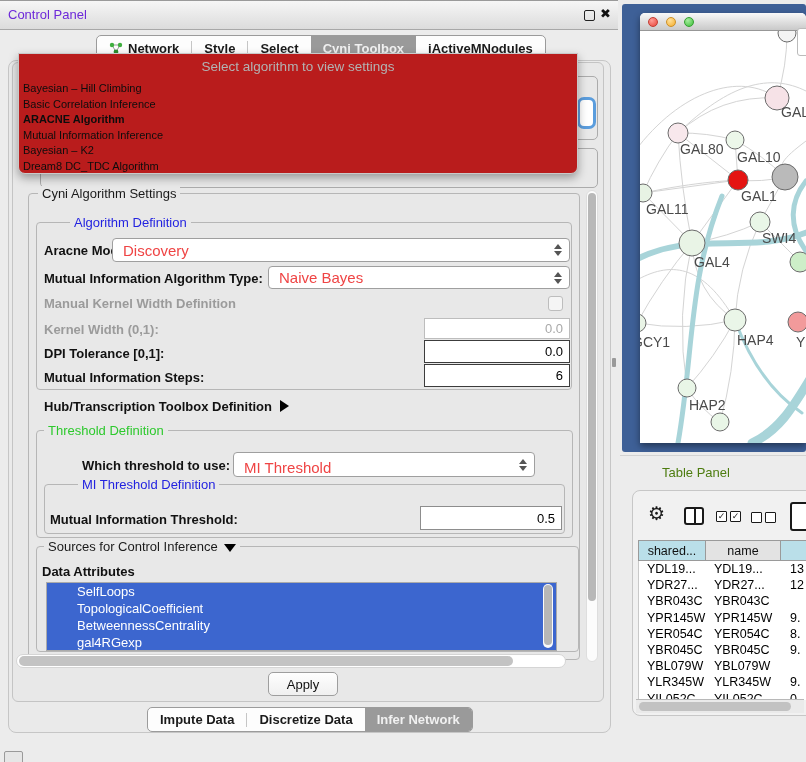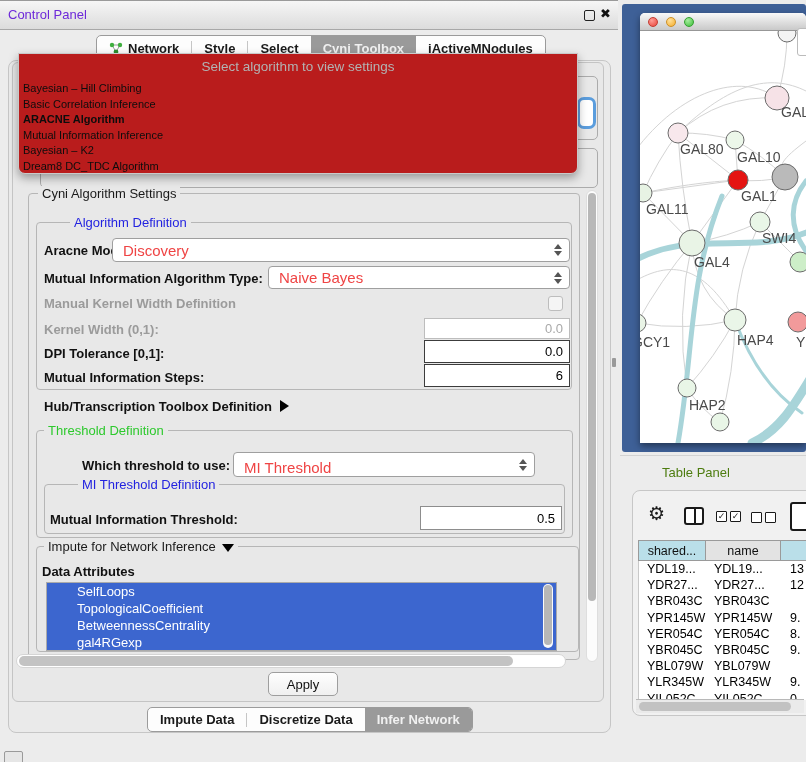--- a/index.html
+++ b/index.html
@@ -213,21 +213,21 @@
       </span>
   </div>
 
   <div class="abs gbox" id="mithr-box"></div>
   <div class="gtitle blue" style="left:54px;top:477px;">MI Threshold Definition</div>
   <div class="lbl" style="left:50px;top:512px;">Mutual Information Threshold:</div>
   <input class="numfield on" style="left: 420px; top: 506px; width: 142px; height: 24px; border-width: 1px; border-color: rgb(141, 141, 141);" value="0.5">
 
   <div class="abs gbox" id="src-box"></div>
   <div class="gtitle" style="left:44px;top:539px;">
-    <span>Impute for Network Inference</span><span class="tri-down-b"></span>
+    <span>Sources for Control Inference</span><span class="tri-down-b"></span>
   </div>
   <div class="lbl" style="left:42px;top:564px;">Data Attributes</div>
   <div class="abs" id="src-list">
       <div class="src-item" style="background: rgb(60, 102, 207);">SelfLoops</div>
       <div class="src-item" style="background: rgb(60, 102, 207);">TopologicalCoefficient</div>
       <div class="src-item" style="background: rgb(60, 102, 207);">BetweennessCentrality</div>
       <div class="src-item" style="background: rgb(60, 102, 207);">gal4RGexp</div>
     </div>
   <div class="abs" id="src-vscroll">
       <div class="thumb"></div>

